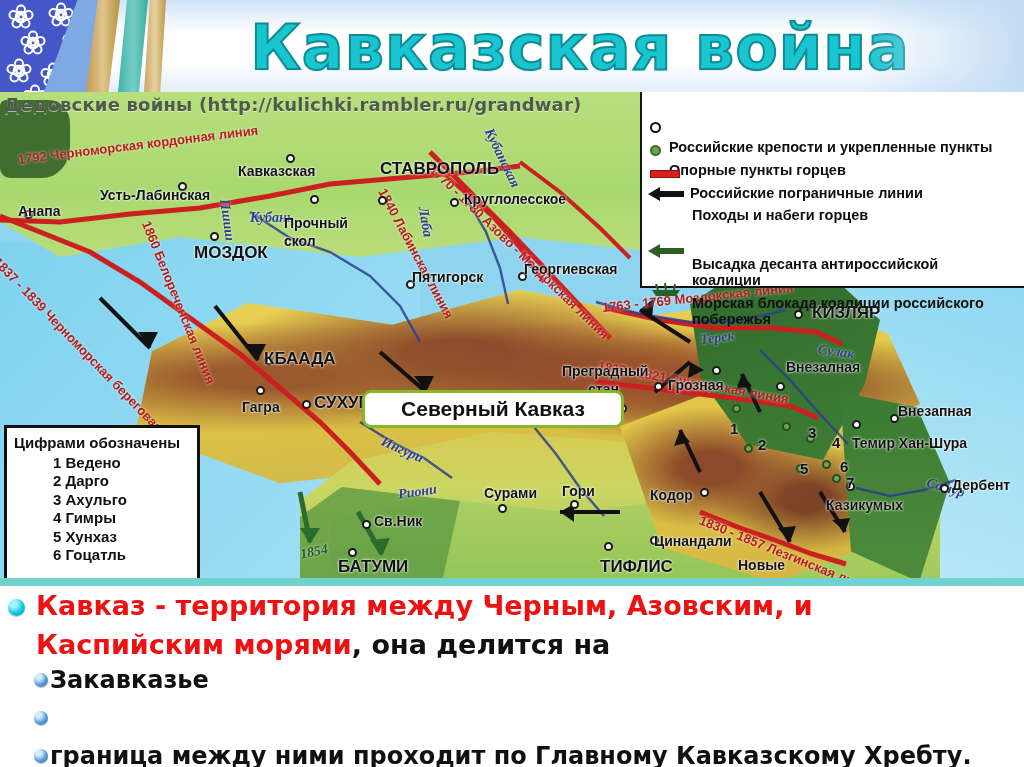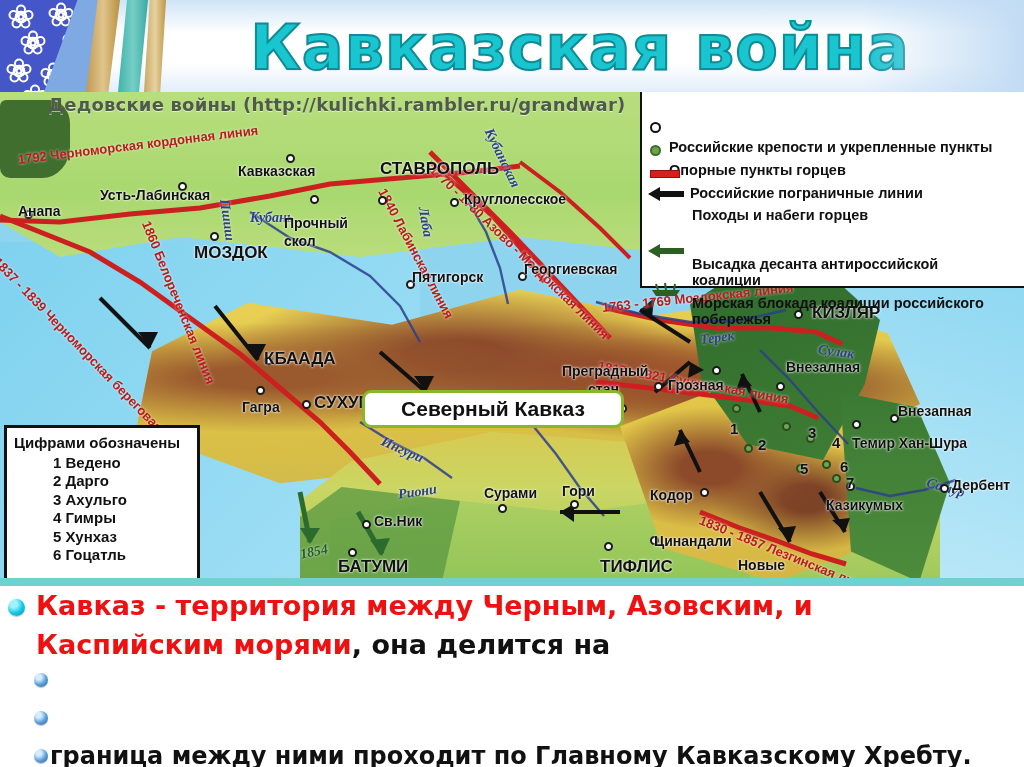--- a/index.html
+++ b/index.html
@@ -138,21 +138,20 @@
   }
 
   
   #map-source {
     position: absolute; left: 4px; top: 2px;
     font-family: "DejaVu Sans", sans-serif;
     font-size: 18px; font-weight: 700; color: #4f5a4a;
     letter-spacing: .2px;
     text-shadow: 0 1px 0 rgba(255,255,255,.55);
     white-space: nowrap;
-    margin-left: 44px;
   }
 
   
   .city {
     position: absolute;
     font-family: "Liberation Sans", sans-serif;
     font-weight: 700;
     color: #121212;
     white-space: nowrap;
     text-shadow: 0 0 3px rgba(255,255,255,.85), 0 0 2px rgba(255,255,255,.9);
@@ -640,20 +639,21 @@
 
   <div id="bottom">
     <span class="bullet-dot" style="left:8px;top:13px"></span>
     <div class="btxt l1 red" style="left:36px;top:4px">Кавказ - территория между Черным, Азовским, и</div>
 
     <div class="btxt l1" style="left:36px;top:43px">
       <span class="red">Каспийским морями</span><span>, она делится на</span>
     </div>
 
     <span class="bullet-dot small" style="left:34px;top:87px"></span>
+    <div class="btxt l2" style="left:50px;top:80px">Закавказье</div>
 
     <span class="bullet-dot small" style="left:34px;top:125px"></span>
 
     <span class="bullet-dot small" style="left:34px;top:163px"></span>
     <div class="btxt l2" style="left:50px;top:156px">граница между ними проходит по Главному Кавказскому Хребту.</div>
   </div>
 
 </div>
 
 </body></html>

